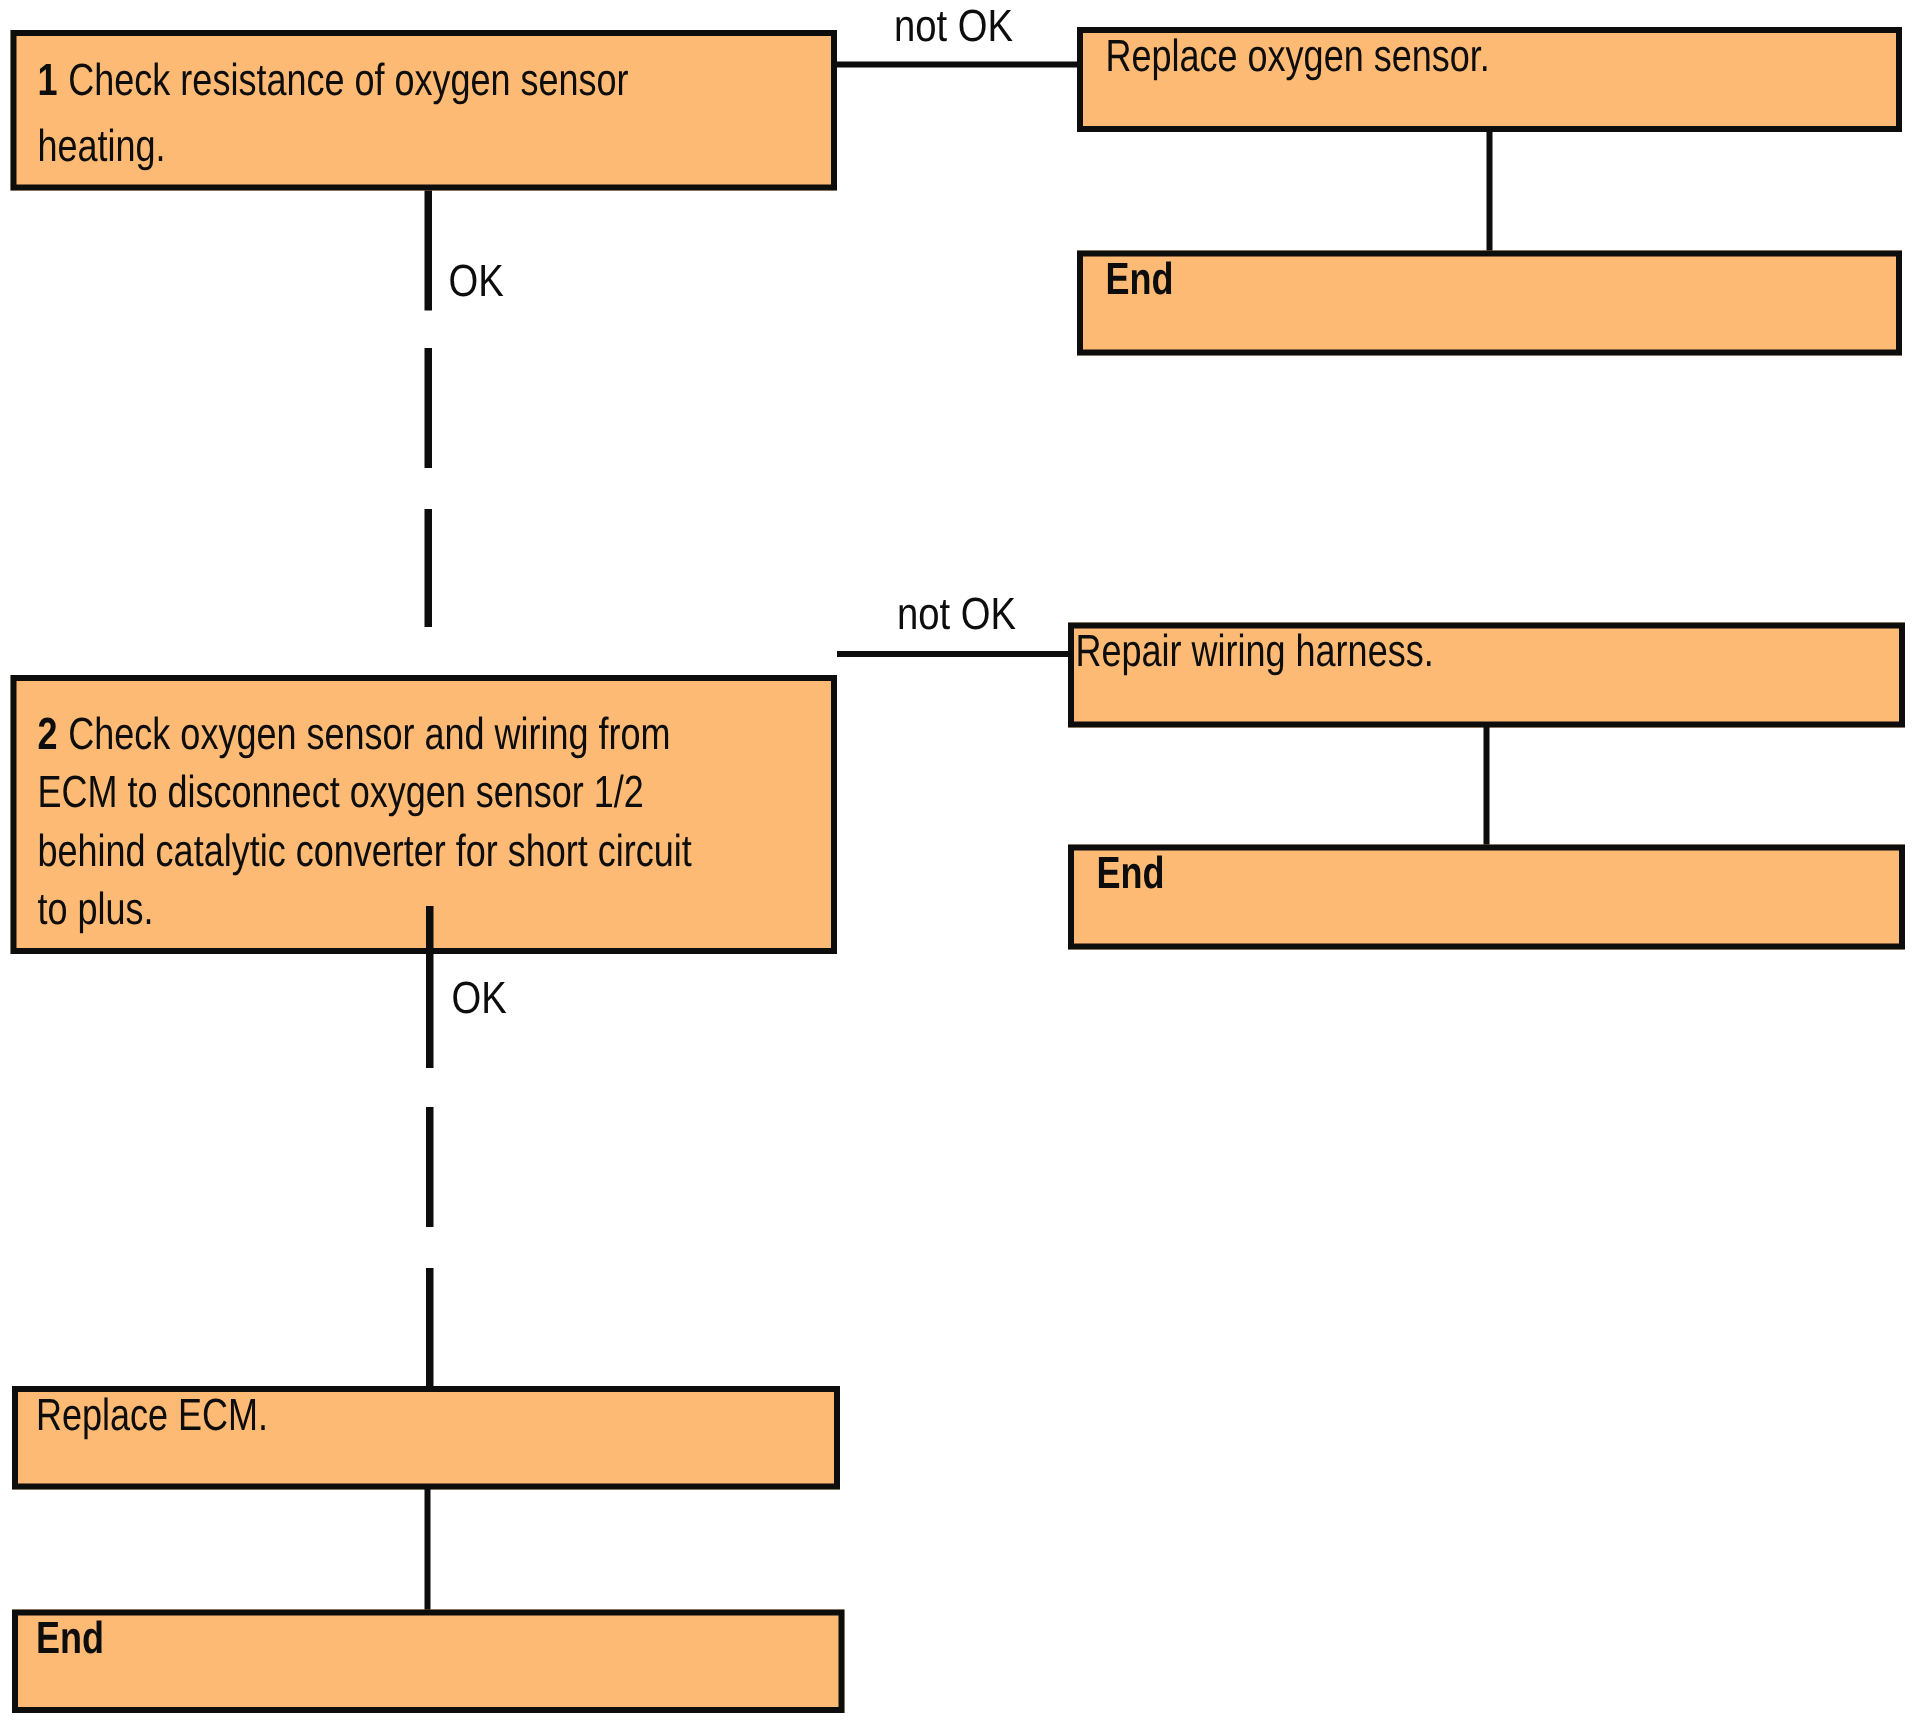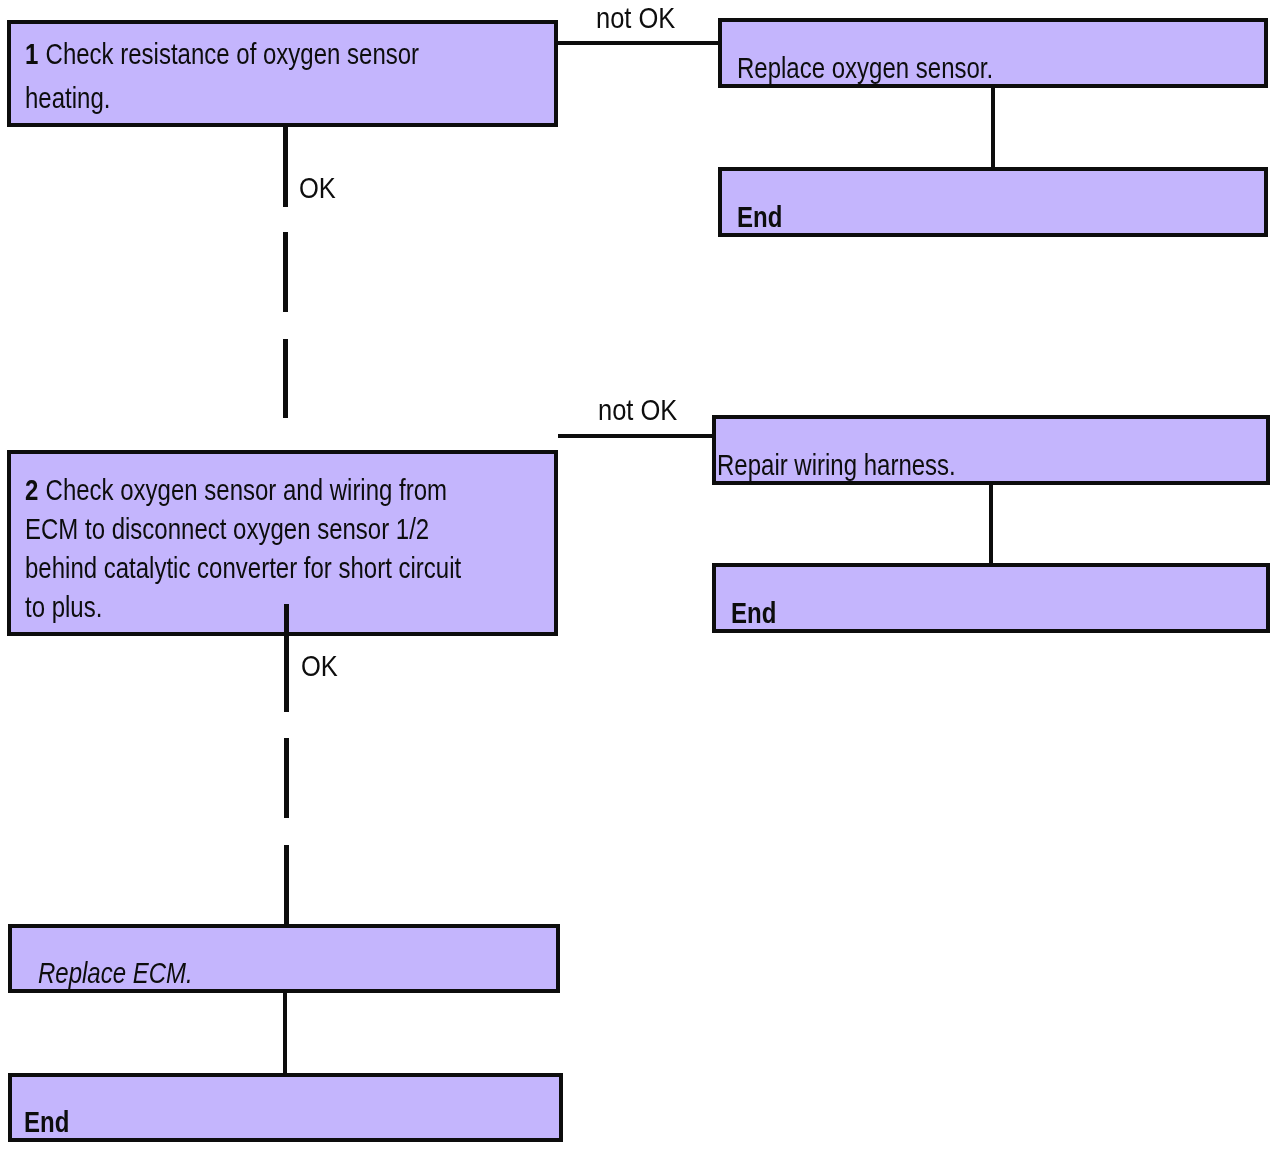--- a/index.html
+++ b/index.html
@@ -1,24 +1,24 @@
 <!DOCTYPE html>
 <html><head>
 <meta charset="utf-8">
 <style>
   html, body { margin:0; padding:0; background:#ffffff; }
   #canvas {
     position:relative; width:1280px; height:1150px; background:#ffffff;
     font-family:"Liberation Sans", sans-serif; color:#0d0d0d; overflow:hidden;
   }
   .node {
-    position:absolute; box-sizing:border-box; background:#c4b5fd;
+    position:absolute; box-sizing:border-box; background:#fdba74;
     border:4px solid #0d0d0d;
   }
-  .node.center { display:flex; align-items:flex-end; }
+  .node.center { display:flex; align-items:flex-start; }
   .fit {
     display:inline-block; font-size:30px; line-height:44px; white-space:nowrap;
     transform:scaleX(0.80); transform-origin:0 0; color:#0d0d0d;
   }
   .node.center .fit { transform-origin:0 50%; line-height:32px; }
   .step2 .fit { line-height:39px; }
   .num { font-weight:bold; margin-right:9px; }
   .endtxt { font-weight:bold; }
   .conn { position:absolute; background:#0d0d0d; }
   .dash-run {
@@ -78,21 +78,21 @@
   <div class="conn" style="left:989px; top:483px; width:4px; height:82px;"></div>
 
   <div class="node center" style="left:712px; top:563px; width:558px; height:70px; padding-left:15px;">
     <span class="fit endtxt">End</span>
   </div>
 
   <div class="conn" style="left:284px; top:604px; width:5px; height:108px;"></div>
   <div class="dash-run" style="left:284px; top:738px; height:188px;"></div>
   <div class="edge-label" style="left:301px; top:651px;">OK</div>
 
-  <div class="node center" style="left:8px; top:924px; width:552px; height:69px; padding-left:26px;font-style:italic;">
+  <div class="node center" style="left:8px; top:924px; width:552px; height:69px; padding-left:12px;">
     <span class="fit">Replace ECM.</span>
   </div>
 
   <div class="conn" style="left:283px; top:991px; width:4px; height:84px;"></div>
 
   <div class="node center" style="left:8px; top:1073px; width:555px; height:69px; padding-left:12px;">
     <span class="fit endtxt">End</span>
   </div>
 
 </div>

